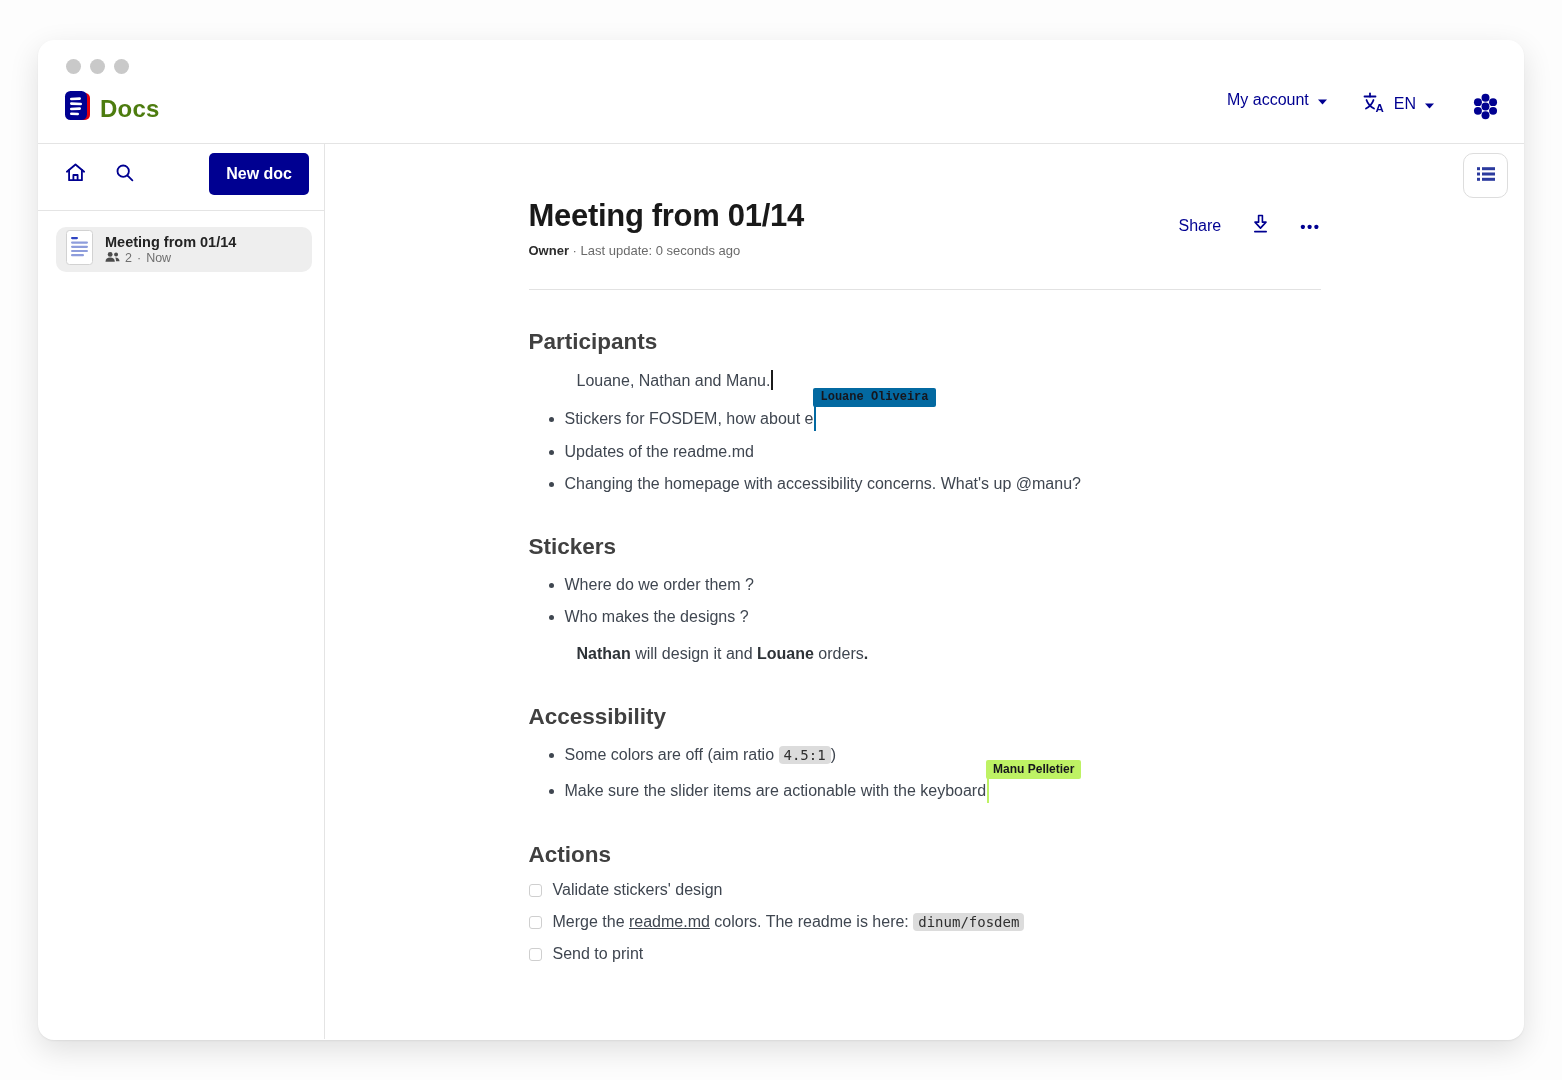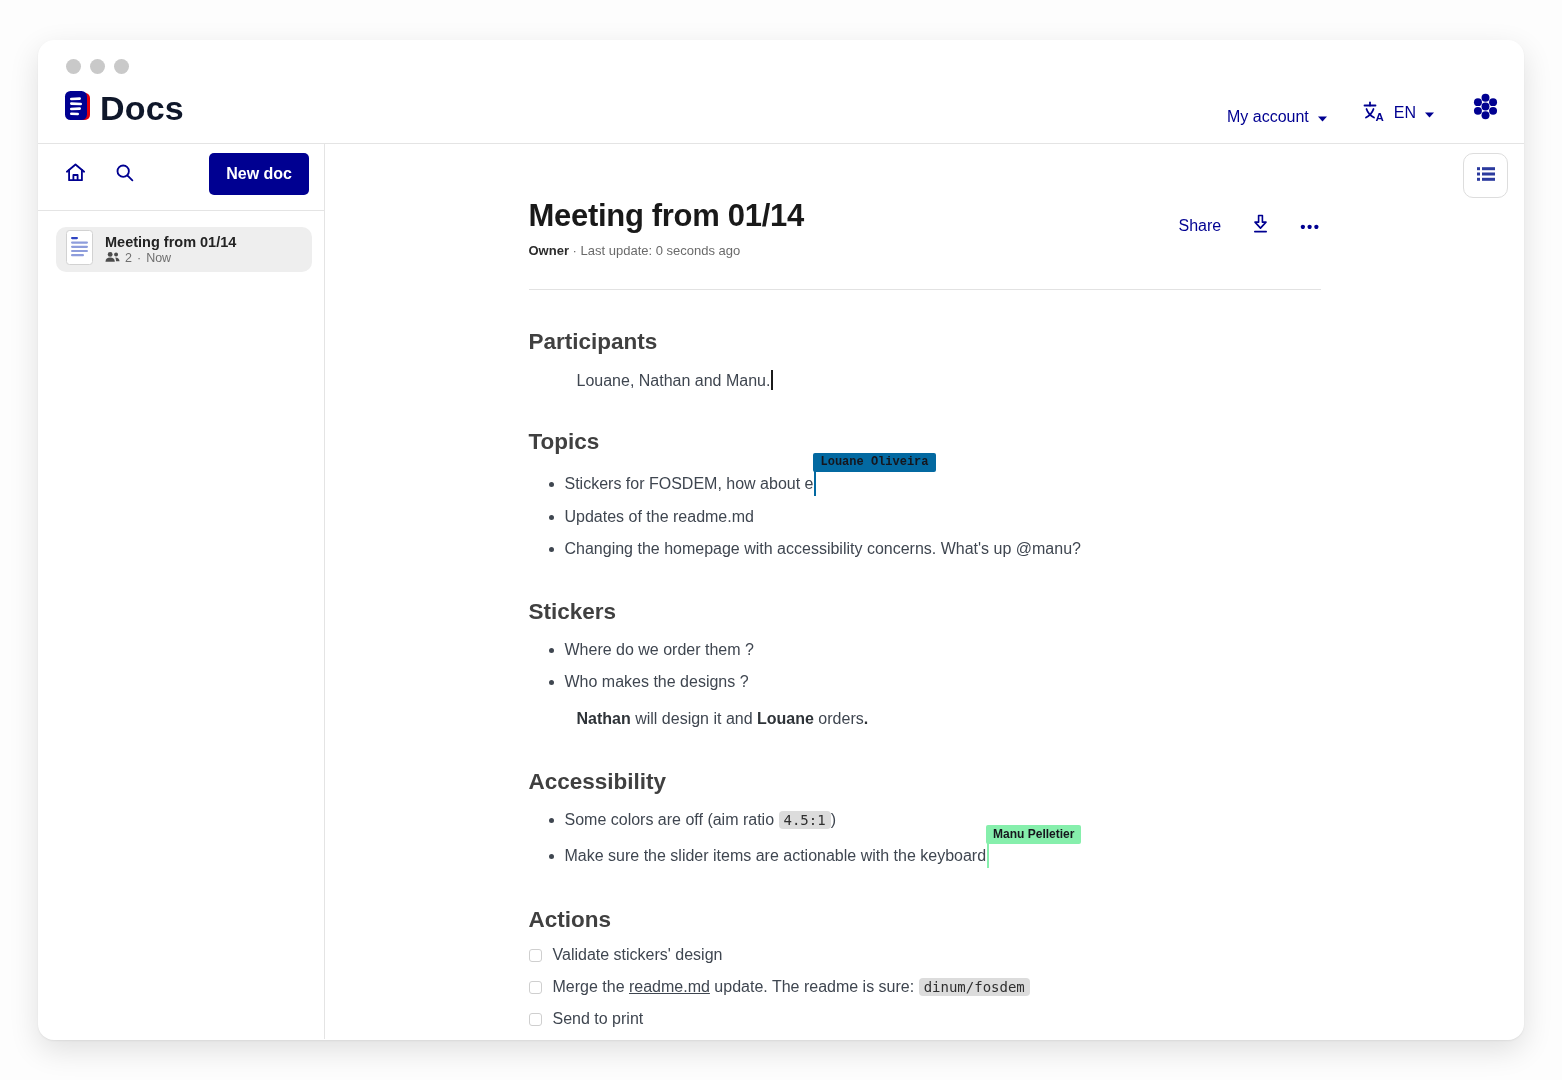--- a/index.html
+++ b/index.html
@@ -11,22 +11,22 @@
     box-shadow: 0 1px 2px rgba(0,0,0,0.06), 0 10px 30px rgba(0,0,0,0.12);
   }
 
   
   .titlebar { padding: 19px 0 0 28px; display: flex; gap: 9px; }
   .dot { width: 15px; height: 15px; border-radius: 50%; background: #c9c9c9; }
 
   
   .topbar { height: 70px; padding: 0 22px 0 26px; display: flex; align-items: center; justify-content: space-between; border-bottom: 1px solid #e4e4e4; }
   .brand { display: flex; align-items: center; gap: 9px; }
-  .brand-name { color: #0f172a; font-size: 34px; font-weight: 700; letter-spacing: 0.2px; }
-  .topbar-right { display: flex; align-items: flex-end; gap: 34px; }
+  .brand-name { color: #4d7c0f; font-size: 24px; font-weight: 700; letter-spacing: 0.2px; }
+  .topbar-right { display: flex; align-items: flex-start; gap: 34px; }
   .tb-item { display: flex; align-items: center; gap: 8px; color: #000091; font-size: 16px; cursor: pointer; }
   .tb-item .chev { margin-top: 2px; }
 
   
   .app-body { display: flex; height: calc(100% - 105px); }
 
   
   .sidebar { width: 287px; border-right: 1px solid #e4e4e4; display: flex; flex-direction: column; flex-shrink: 0; }
   .sidebar-toolbar { height: 67px; flex-shrink: 0; display: flex; align-items: center; gap: 27px; padding: 0 15px 6px 26px; border-bottom: 1px solid #e4e4e4; }
   .icon-btn { background: none; border: none; cursor: pointer; display: flex; align-items: center; }
@@ -59,21 +59,21 @@
   .note { line-height: 22px; margin-top: 16px; }
   .note strong { color: #2e3338; }
 
   .code { font-family: "DejaVu Sans Mono", monospace; font-size: 14px; background: #dcdcdc; color: #2f2f2f; padding: 1px 5px; border-radius: 4px; }
   .doc-link { color: inherit; text-decoration: underline; cursor: pointer; }
 
   
   .collab-caret { position: relative; display: inline-block; width: 2px; height: 27px; vertical-align: -7px; margin-left: 1px; }
   .collab-caret .collab-label { position: absolute; left: -1px; bottom: calc(100% - 3px); white-space: nowrap; font-size: 12px; font-weight: 700; color: #16161d; padding: 3px 7px; border-radius: 2px; line-height: 13px; }
   .collab-caret.blue, .collab-caret.blue .collab-label { background: #0369a1; font-family: Liberation Mono, monospace; }
-  .collab-caret.green, .collab-caret.green .collab-label { background: #86efac; }
+  .collab-caret.green, .collab-caret.green .collab-label { background: #bef264; }
 
   .text-caret { display: inline-block; width: 2px; height: 20px; background: #1b1b1b; vertical-align: -4px; margin-left: 1px; }
 
   
   .check-item { display: flex; align-items: center; gap: 11px; margin-top: 12px; font-size: 16px; color: #3f4650; line-height: 20px; }
   .checkbox { width: 13px; height: 13px; flex-shrink: 0; border: 1.5px solid #cfcfcf; border-radius: 3px; background: #fff; cursor: pointer; }
 </style>
 </head>
 <body>
 
@@ -242,21 +242,20 @@
         <hr class="doc-divider">
 
         <div class="doc-body">
 
           <section>
             <h2>Participants</h2>
             <p><span>Louane, Nathan and Manu.</span><span class="text-caret"></span></p>
           </section>
 
           <section>
-            <h2>Topics</h2>
             <ul>
               <li><span>Stickers for FOSDEM, how about e</span><span class="collab-caret blue"><span class="collab-label">Louane Oliveira</span></span></li>
               <li>Updates of the readme.md</li>
               <li>Changing the homepage with accessibility concerns. What's up @manu?</li>
             </ul>
           </section>
 
           <section>
             <h2>Stickers</h2>
             <ul>
@@ -275,21 +274,21 @@
           </section>
 
           <section>
             <h2>Actions</h2>
             <div class="check-item">
               <span class="checkbox"></span>
               <span>Validate stickers' design</span>
             </div>
             <div class="check-item">
               <span class="checkbox"></span>
-              <span><span>Merge the </span><span class="doc-link">readme.md</span><span> update. The readme is sure: </span><span class="code">dinum/fosdem</span></span>
+              <span><span>Merge the </span><span class="doc-link">readme.md</span><span> colors. The readme is here: </span><span class="code">dinum/fosdem</span></span>
             </div>
             <div class="check-item">
               <span class="checkbox"></span>
               <span>Send to print</span>
             </div>
           </section>
 
         </div>
       </div>
     </main>

